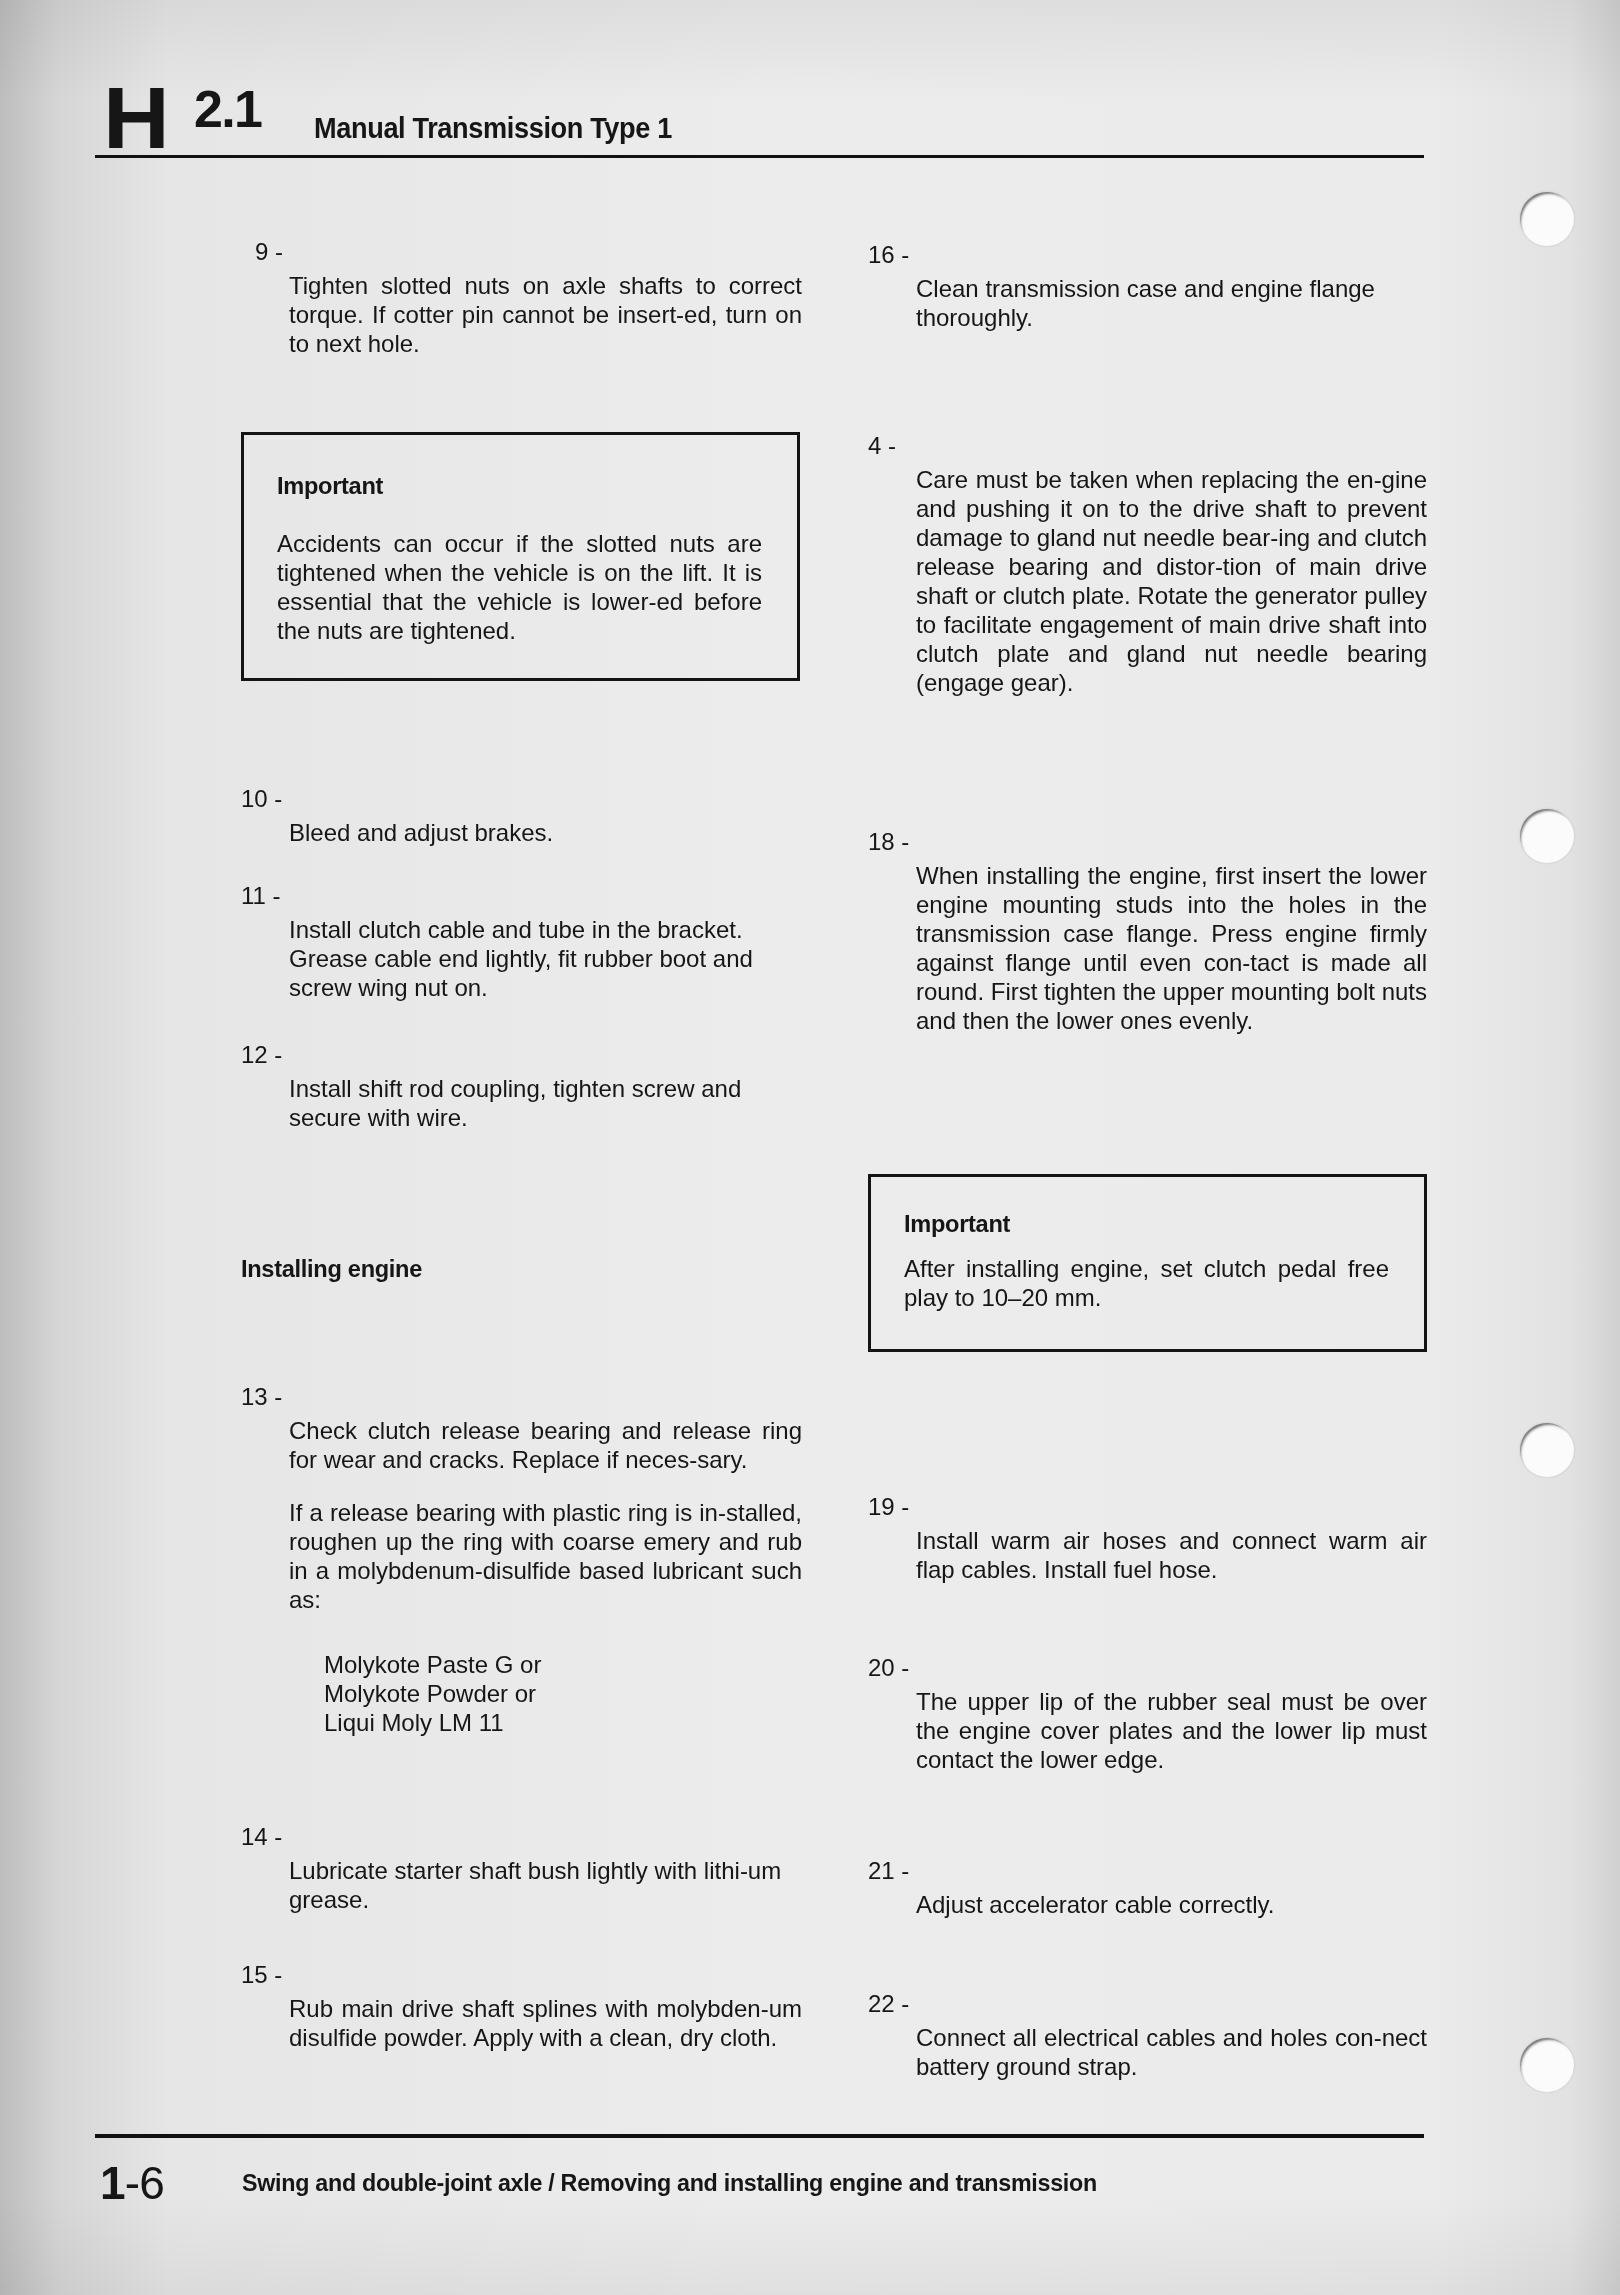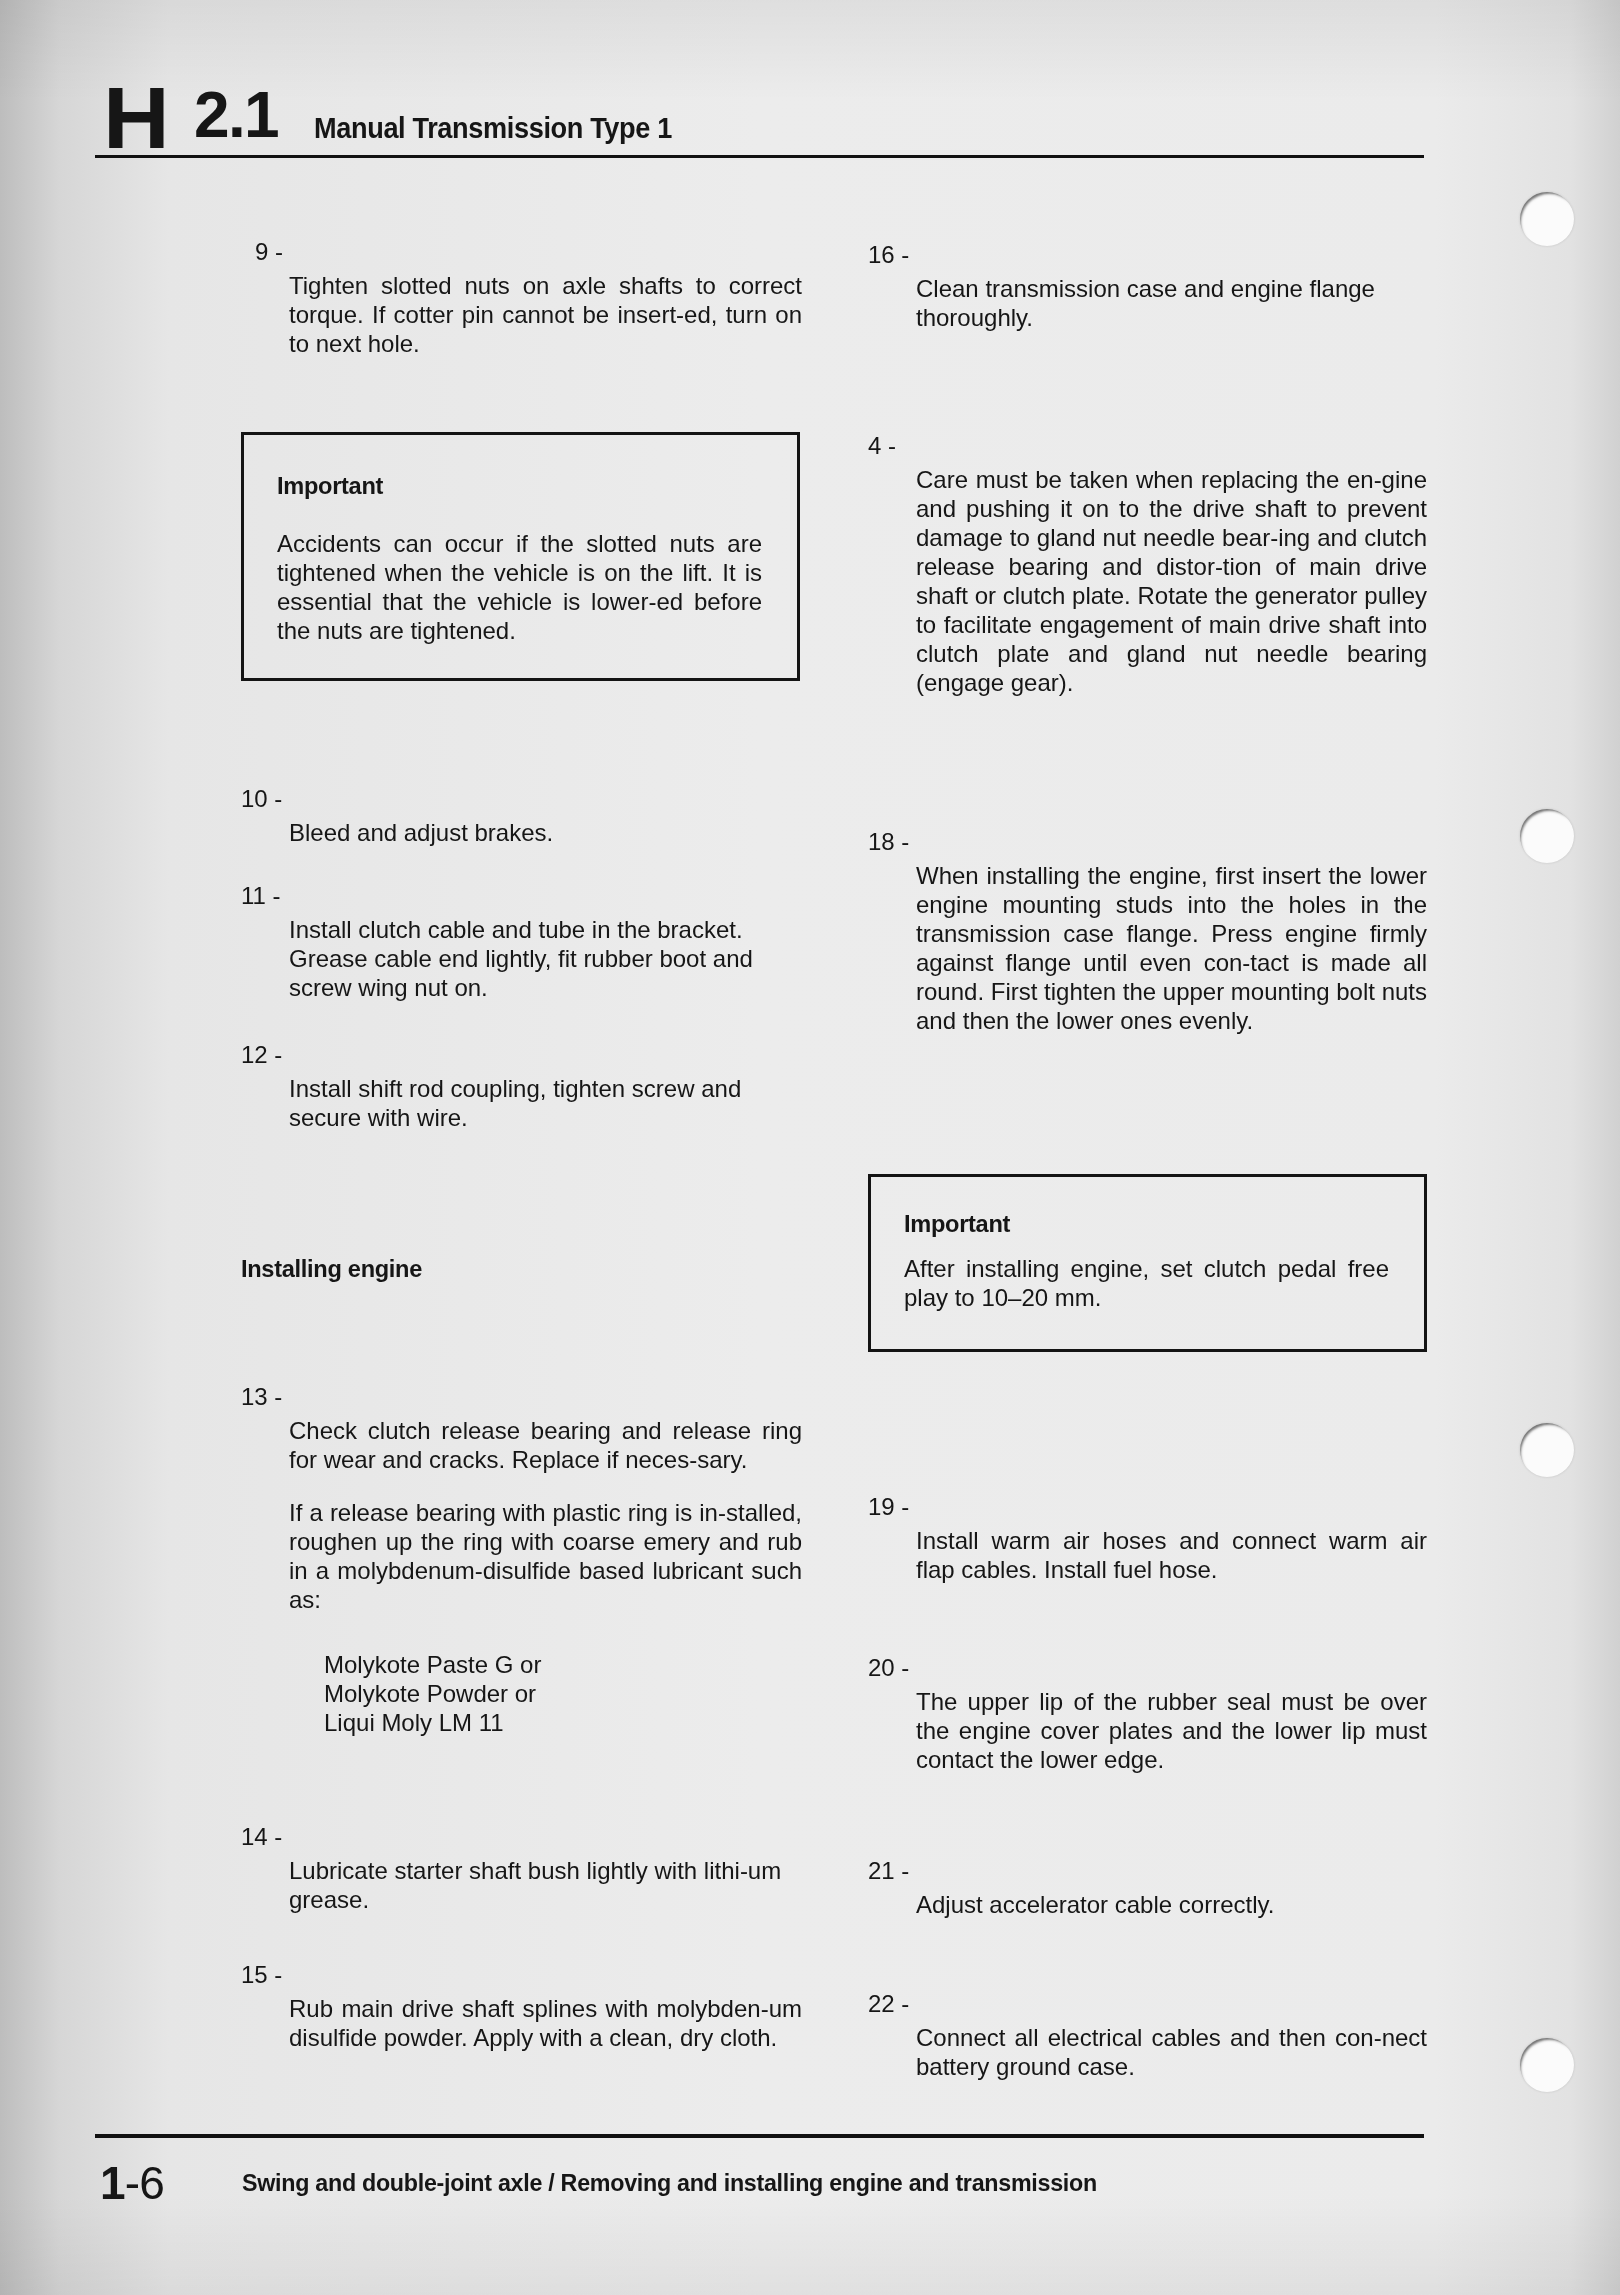--- a/index.html
+++ b/index.html
@@ -13,21 +13,21 @@
       position: absolute; inset: 0;
       background:
         linear-gradient(to right, #bdbdbd 0px, #d6d6d6 59px, #e6e6e6 169px, #ececec 760px, #ebebeb 1435px, #e2e2e2 1570px, #d0d0d0 1621px);
     }
     .page-bg::after {
       content: ""; position: absolute; inset: 0;
       background: linear-gradient(to bottom, rgba(0,0,0,0.06) 0px, rgba(0,0,0,0) 101px, rgba(0,0,0,0) 2195px, rgba(0,0,0,0.05) 2295px);
     }
     
     .hdr-H { position: absolute; left: 103px; top: 74px; font-size: 88px; font-weight: 900; line-height: 1; letter-spacing: -1.7px; transform: scaleX(1.05); transform-origin: left; }
-    .hdr-num { position: absolute; left: 194px; top: 83px; font-size: 64px; font-weight: 700; line-height: 1; letter-spacing: -1.7px; text-align: center; }
+    .hdr-num { position: absolute; left: 194px; top: 83px; font-size: 52px; font-weight: 700; line-height: 1; letter-spacing: -1.7px; text-align: center; }
     .hdr-title { position: absolute; left: 314px; top: 113px; font-size: 29.5px; font-weight: 700; line-height: 1; letter-spacing: -0.4px; transform: scaleX(0.92); transform-origin: left; }
     .rule { position: absolute; background: #111; }
     .rule-top { left: 95px; width: 1329px; top: 155px; height: 3.4px; }
     .rule-bottom { left: 95px; width: 1329px; top: 2134px; height: 4.2px; }
 
     
     .step { position: absolute; font-size: 24px; line-height: 29px; width: 561px; }
     .step .num { position: absolute; left: 0; top: 0; white-space: nowrap; }
     .step .txt { margin-left: 48px; text-align: justify; margin-top: 34px; }
     .step .txt.left { text-align: left; }
@@ -153,21 +153,21 @@
   <div class="txt">The upper lip of the rubber seal must be over the engine cover plates and the lower lip must contact the lower edge.</div>
 </div>
 
 <div class="step col-right" style="top:1856px;">
   <span class="num">21 -</span>
   <div class="txt left">Adjust accelerator cable correctly.</div>
 </div>
 
 <div class="step col-right" style="top:1989px;">
   <span class="num">22 -</span>
-  <div class="txt">Connect all electrical cables and then con-nect battery ground case.</div>
+  <div class="txt">Connect all electrical cables and holes con-nect battery ground strap.</div>
 </div>
 
 <div class="rule rule-bottom"></div>
 <div class="ftr-page">
   <span>1</span><span class="dash">-</span><span class="six">6</span>
 </div>
 <div class="ftr-title">Swing and double-joint axle / Removing and installing engine and transmission</div>
 
 <div class="hole" style="left:1520px; top:192px;"></div>
 <div class="hole" style="left:1520px; top:809px;"></div>

